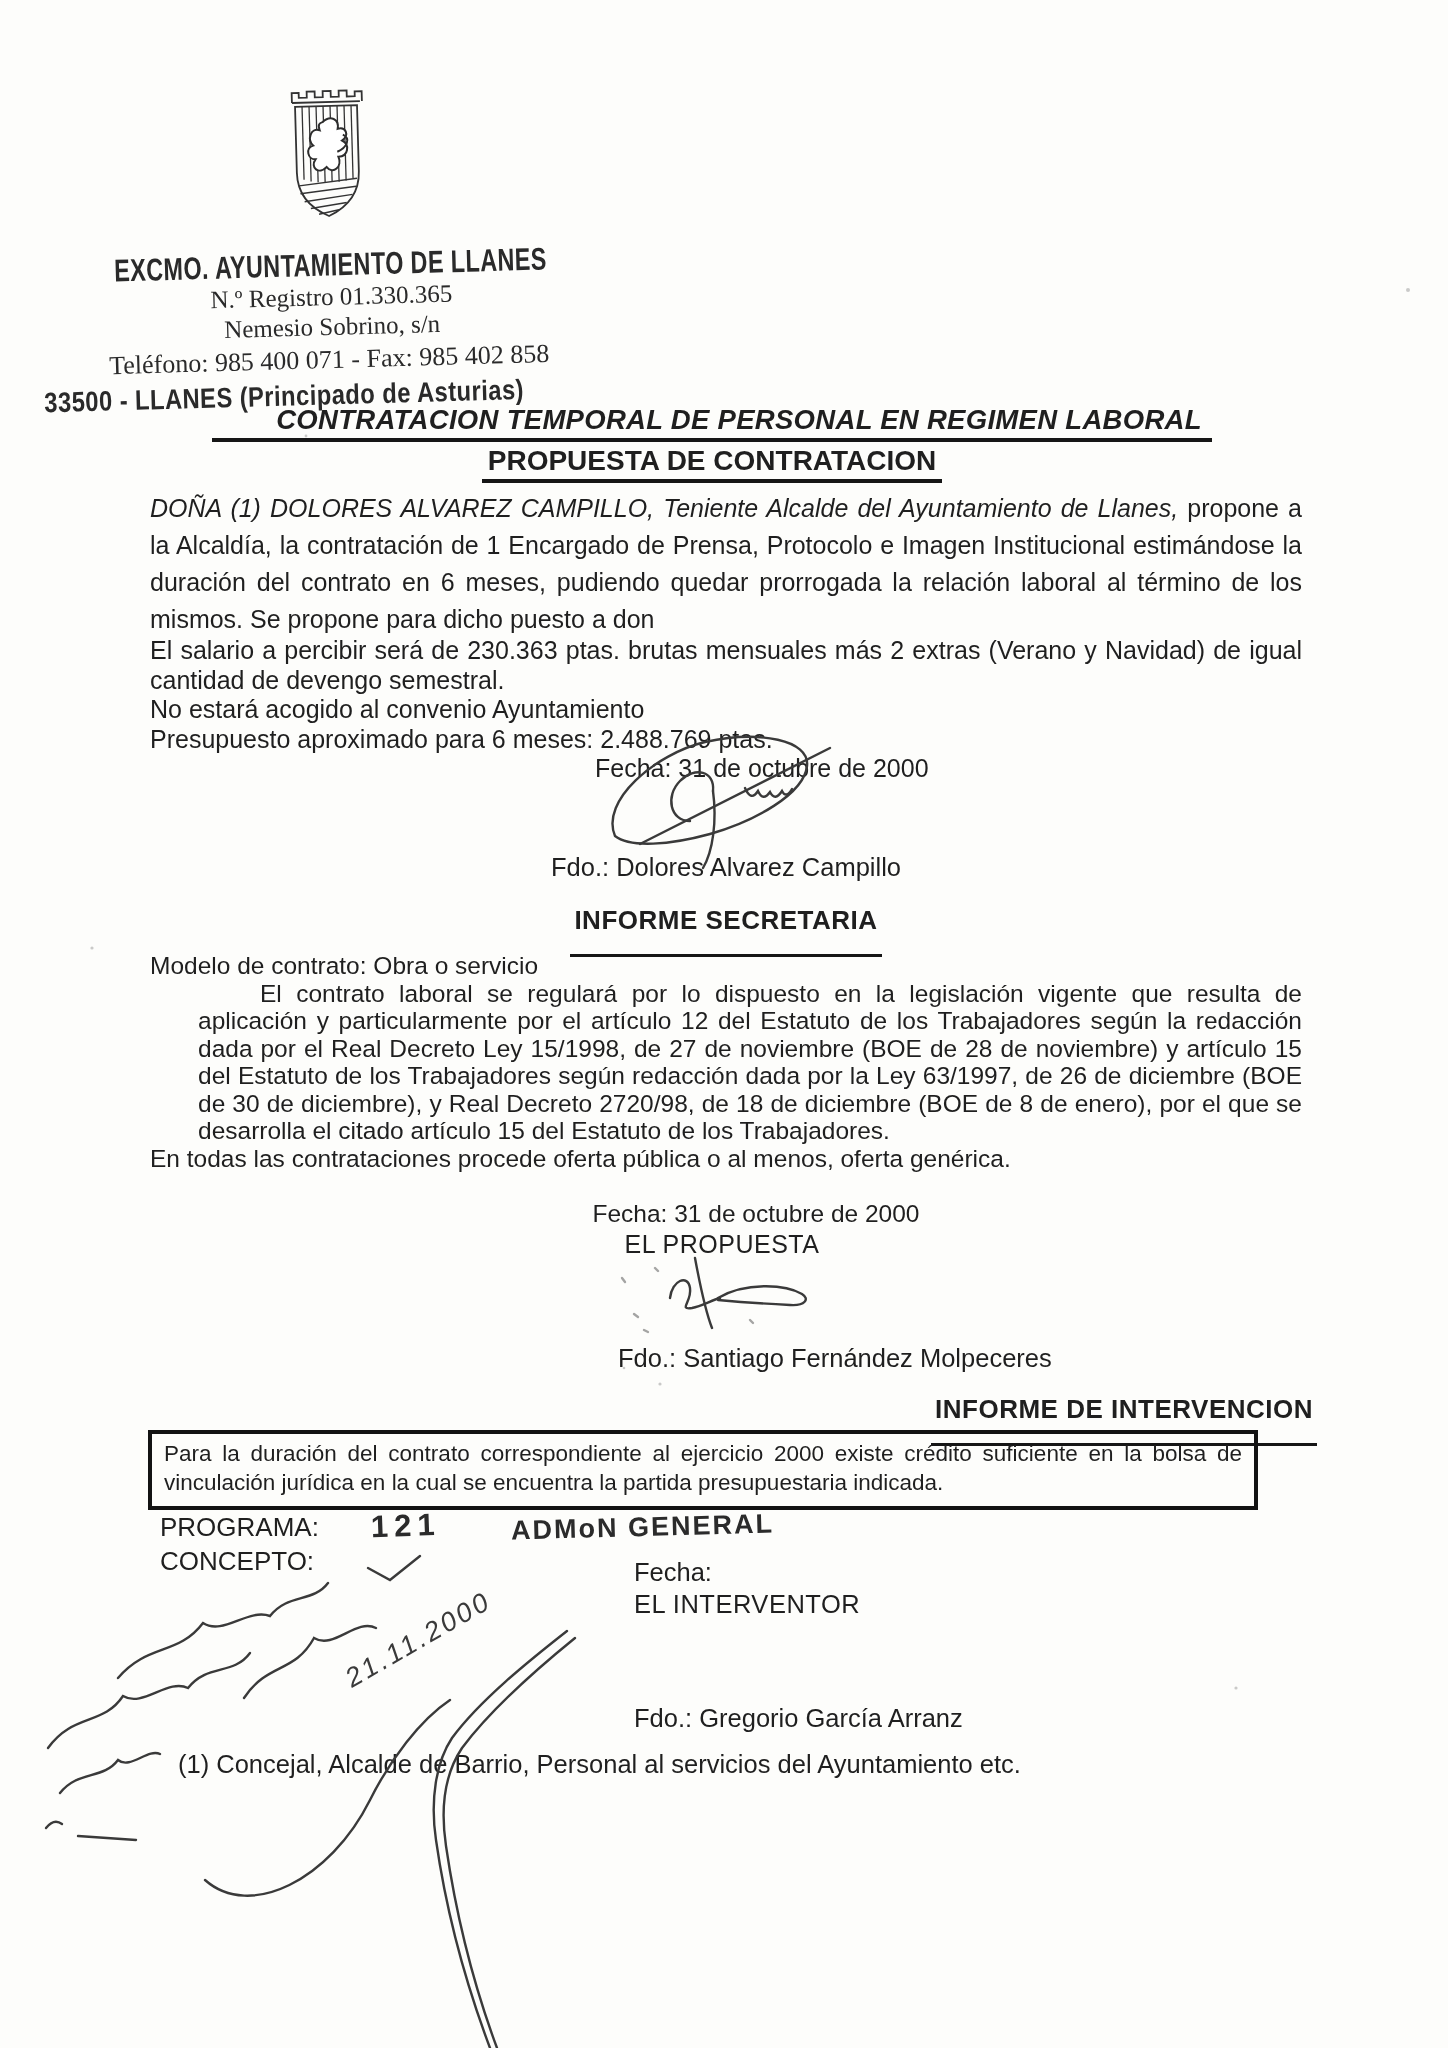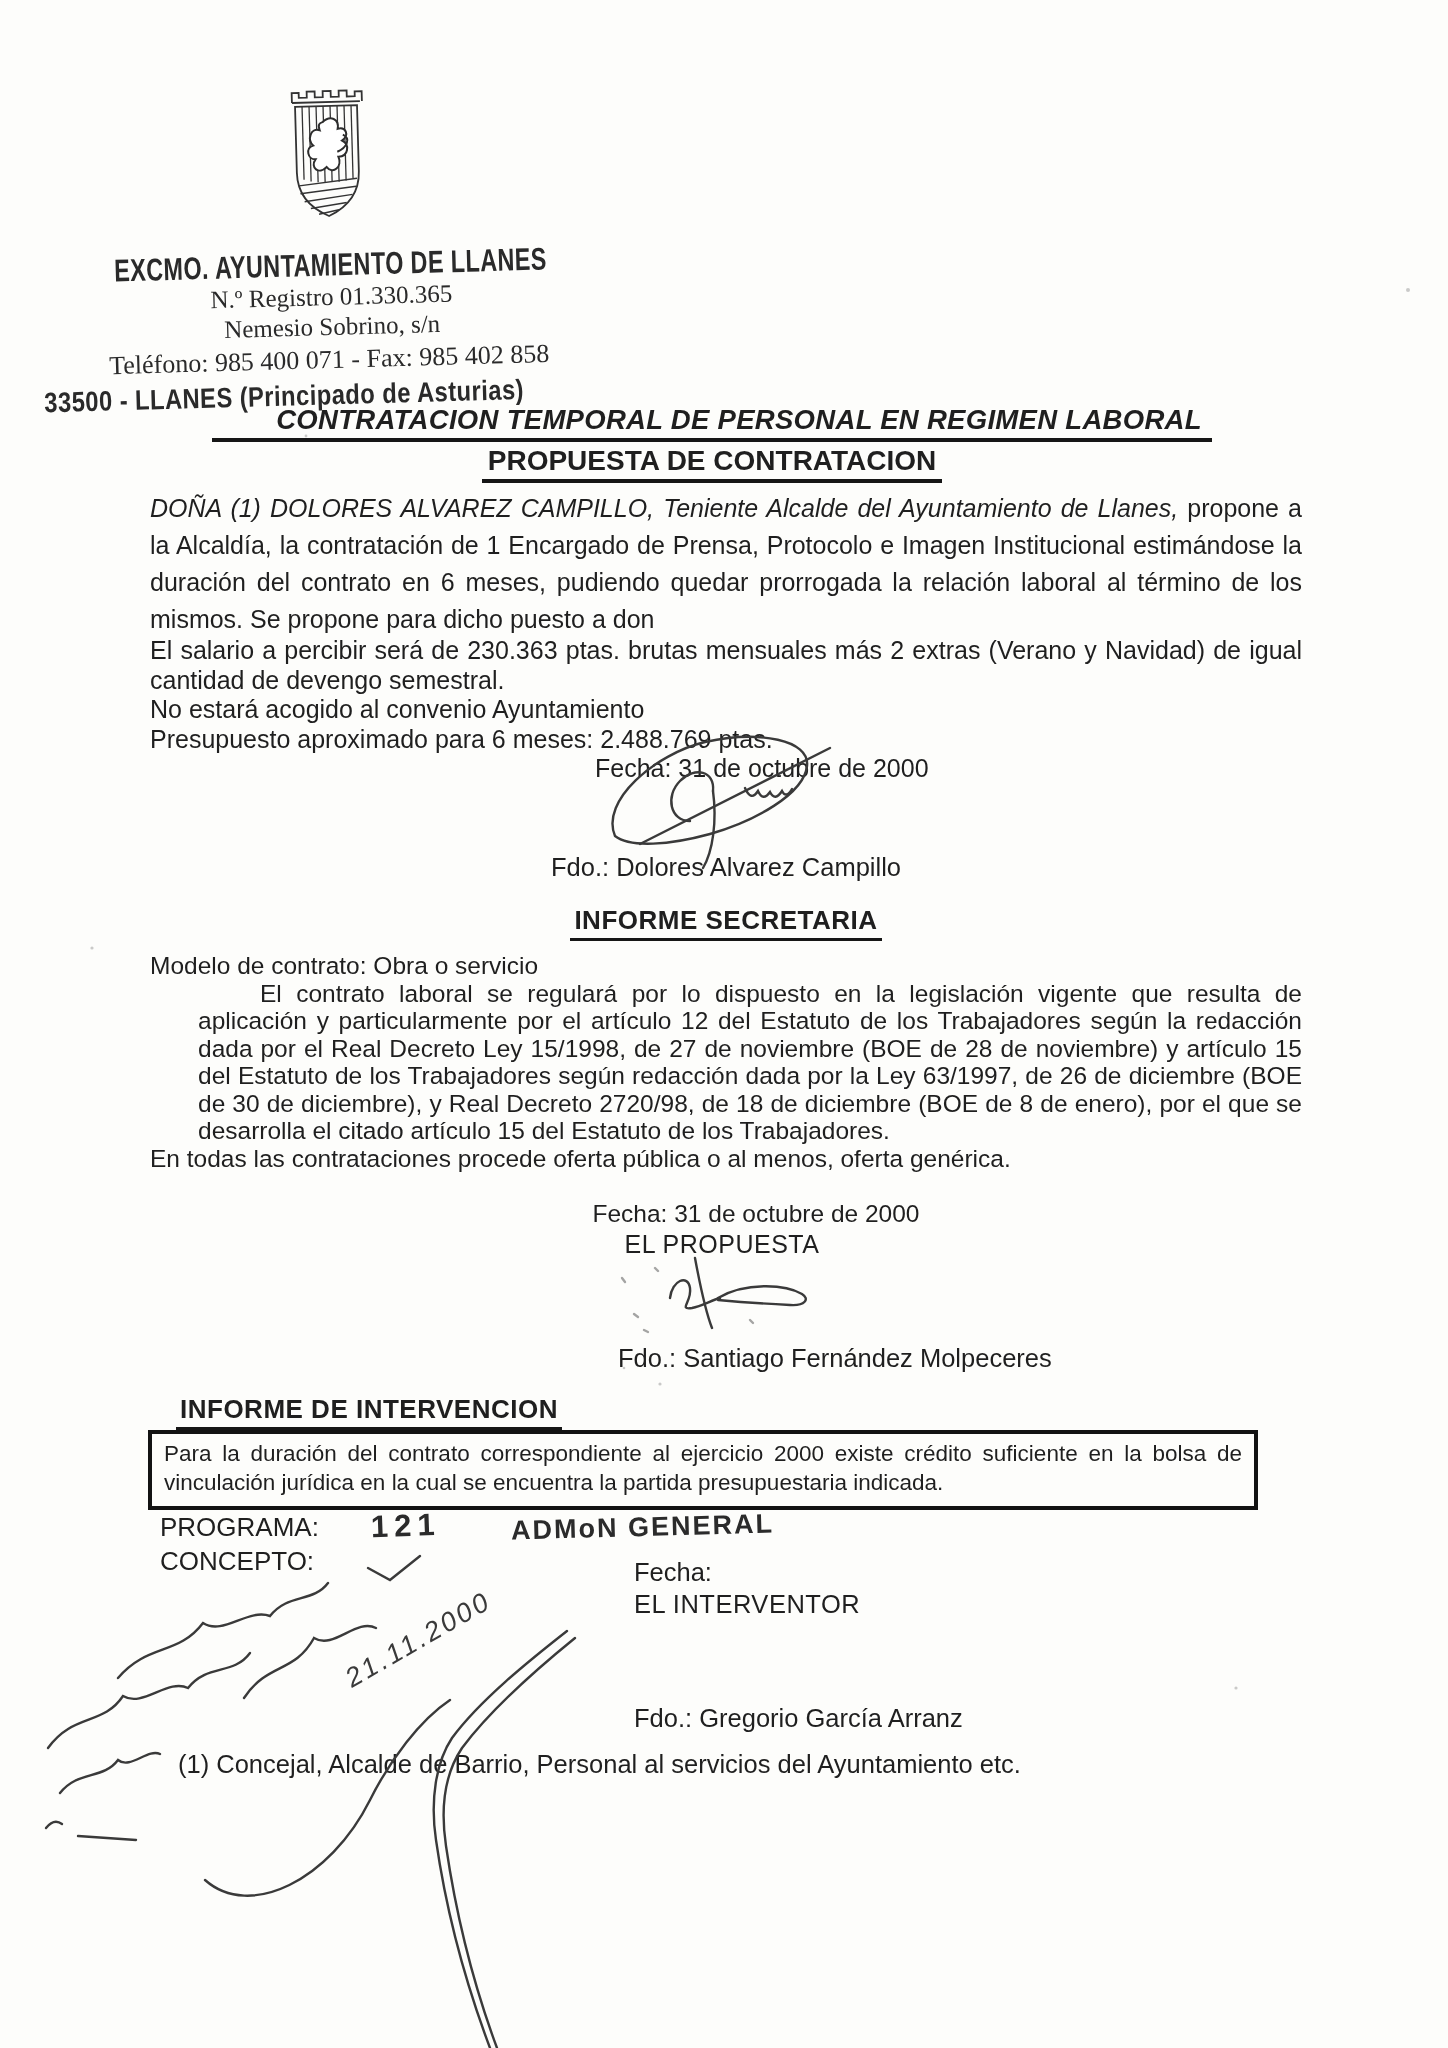--- a/index.html
+++ b/index.html
@@ -21,27 +21,27 @@
   .title1{display:inline-block;font-style:italic;font-weight:700;font-size:27.5px;
           border-bottom:4px solid #161616;padding:0 10px 2px 64px;letter-spacing:.3px;}
   .title2{display:inline-block;font-weight:700;font-size:28px;border-bottom:4px solid #161616;padding:0 6px 2px;margin-top:3px;}
 
   .bt{left:150px;width:1152px;font-size:25px;}
   .p1{top:490px;line-height:37px;text-align:justify;}
   .p2{top:636px;line-height:29.5px;text-align:justify;}
   .fecha1{margin-left:445px;}
   .fdo1{top:853px;left:150px;width:1152px;text-align:center;font-size:25.5px;}
   .hwrap1{top:905px;left:150px;width:1152px;text-align:center;}
-  .hinforme{display:inline-block;font-weight:700;font-size:26px;border-bottom:3.5px solid #161616;padding:0 4px 2px;letter-spacing:.5px;}
+  .hinforme{display:inline-block;font-weight:700;font-size:26px;border-bottom:3.5px solid #161616;padding:0 4px 18px;letter-spacing:.5px;}
   .p3{top:952px;font-size:24.5px;line-height:27.5px;text-align:justify;}
   .p3 .ind{text-indent:62px;margin-left:48px;}
   .fecha2{top:1200px;left:150px;width:1152px;text-align:center;transform:translateX(30px);font-size:24.5px;}
   .secretario{top:1230px;left:150px;width:1152px;text-align:center;transform:translateX(-4px);font-size:25px;letter-spacing:.5px;}
   .fdo2{top:1344px;left:618px;font-size:25.5px;white-space:nowrap;}
-  .hwrap2{top:1394px;left:161px;width:1152px;text-align:left;transform:translateX(15px);}
+  .hwrap2{top:1394px;left:150px;width:1152px;text-align:right;transform:translateX(15px);}
 
   .creditbox{left:148px;top:1430px;width:1078px;border:4px solid #131313;padding:5px 12px 9px;
              font-size:22.5px;line-height:29px;text-align:justify;}
   .programa{top:1508px;left:160px;font-size:26px;}
   .concepto{top:1546px;left:160px;font-size:26px;}
   .hand{font-weight:600;color:#2b2b2b;display:inline-block;}
   .hand121{font-size:31px;margin-left:52px;letter-spacing:6px;transform:rotate(-2deg);}
   .handadmon{font-size:27px;margin-left:70px;letter-spacing:2px;transform:rotate(-1.5deg);}
   .fecha3{top:1558px;left:634px;font-size:25.5px;}
   .interventor{top:1590px;left:634px;font-size:25.5px;letter-spacing:.5px;}

